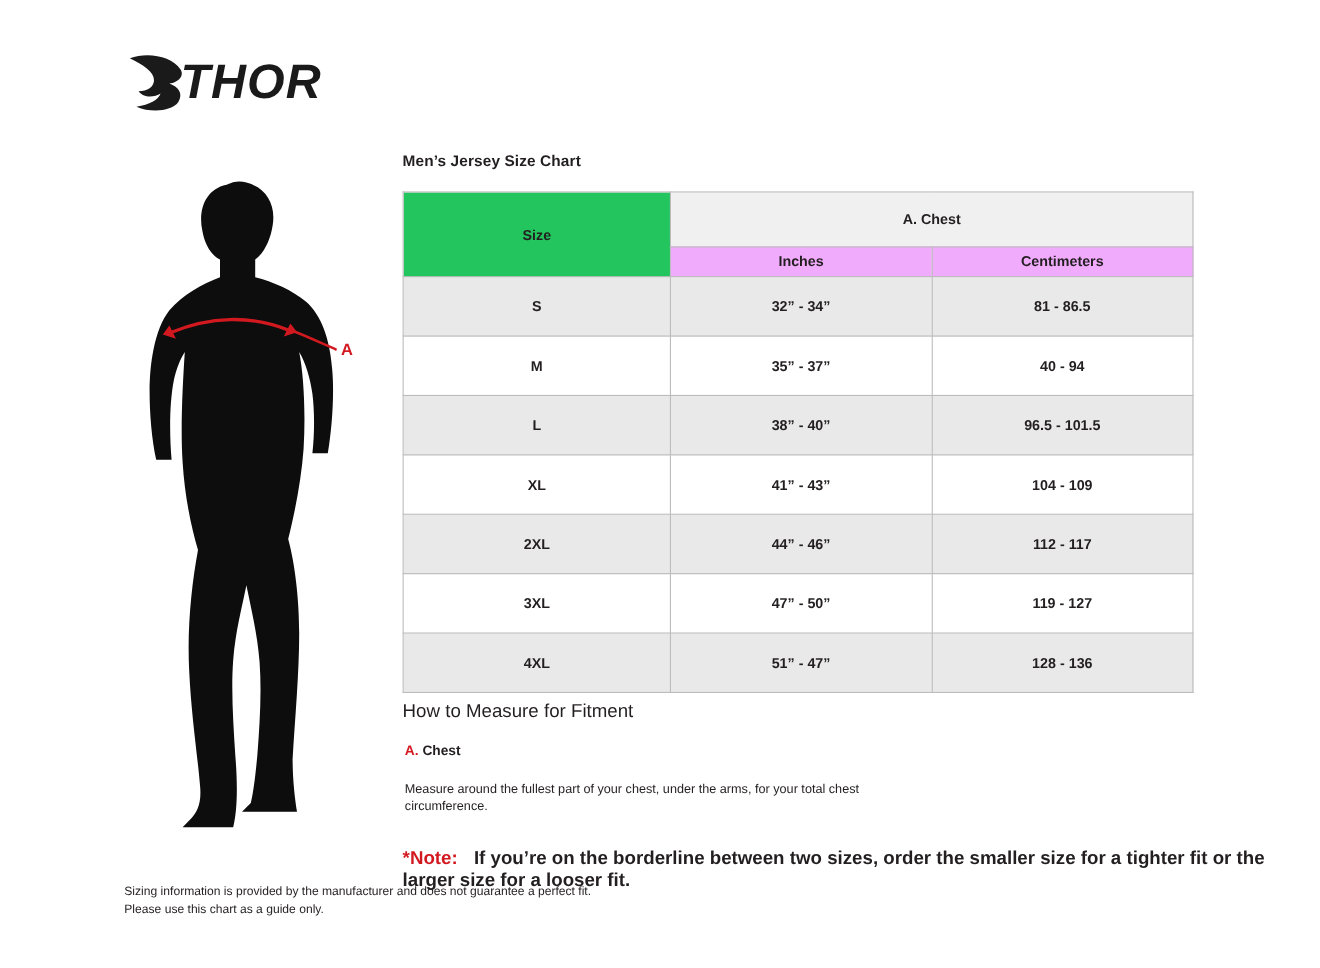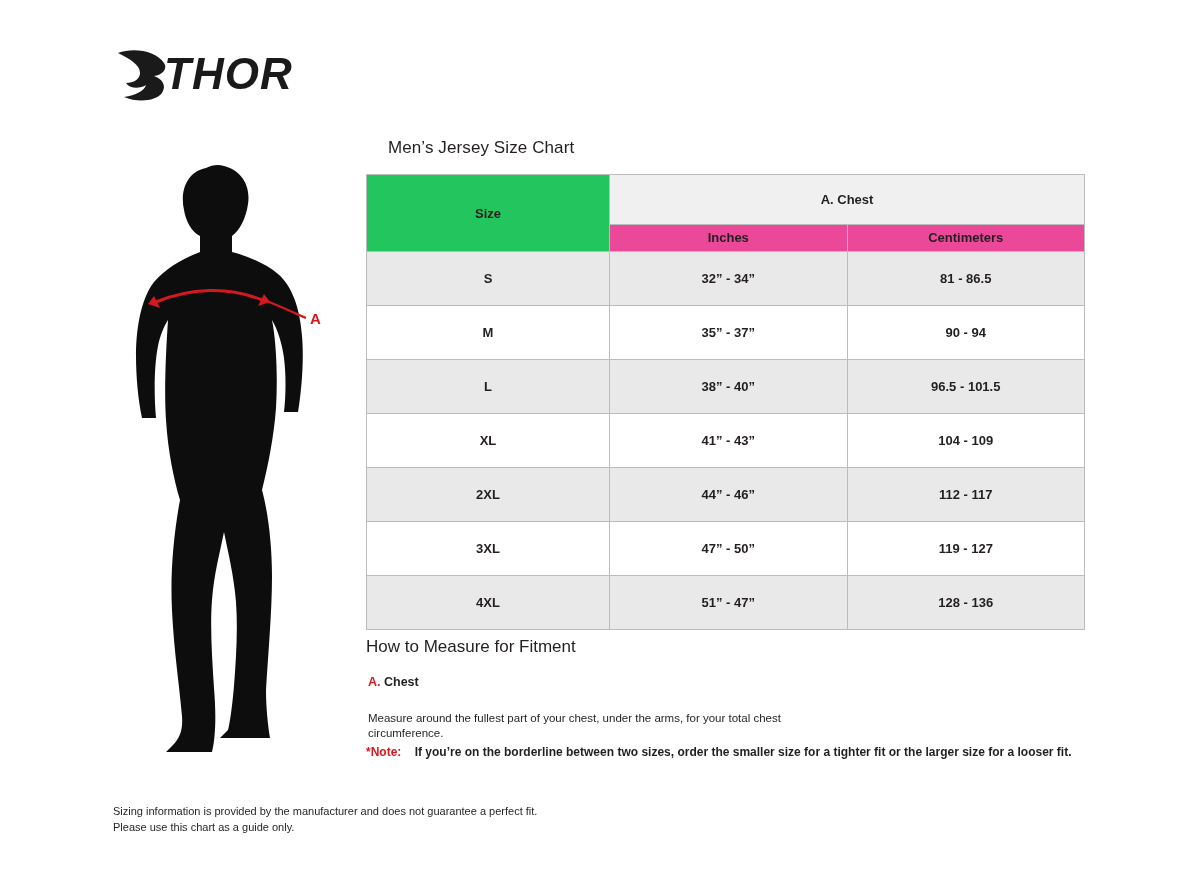--- a/index.html
+++ b/index.html
@@ -49,24 +49,24 @@
     left: 310px;
     top: 310px;
     color: #d31920;
     font-weight: bold;
     font-size: 15px;
   }
 
   
   .chart-title {
     position: absolute;
-    left: 388px;
+    left: 366px;
     top: 138px;
-    font-size: 17px;
-    font-weight: normal;
+    font-size: 14px;
+    font-weight: bold;
     letter-spacing: .1px;
   }
 
   
   .size-table {
     position: absolute;
     left: 366px;
     top: 174px;
     width: 719px;
     border-collapse: collapse;
@@ -85,21 +85,21 @@
     font-weight: bold;
     font-size: 13px;
   }
   .hdr-chest {
     background: #f0f0f0;
     height: 46px;
     font-weight: bold;
     font-size: 15px;
   }
   .hdr-unit {
-    background: #ec4899;
+    background: #f0abfc;
     color: #ffffff;
     font-weight: bold;
     font-size: 11.5px;
     height: 20px;
     padding: 3px 0;
     border: 1px solid #000000;
     margin-top: 16px;
   }
   .size-table tbody td {
     height: 51px;
@@ -135,22 +135,22 @@
     font-size: 11.5px;
     line-height: 15px;
     color: #231f20;
     width: 420px;
     margin-top: 20px;
   }
 
   .note {
     position: absolute;
     left: 366px;
-    top: 745px;
-    font-size: 12px;
+    top: 770px;
+    font-size: 17px;
     font-weight: bold;
   }
   .note .red { color: #d31920; margin-right: 10px; }
 
   .disclaimer {
     position: absolute;
     left: 113px;
     top: 803px;
     font-size: 11px;
     line-height: 16px;
@@ -211,21 +211,21 @@
   </thead>
   <tbody>
     <tr class="alt">
       <td>S</td>
       <td>32” - 34”</td>
       <td>81 - 86.5</td>
     </tr>
     <tr>
       <td>M</td>
       <td>35” - 37”</td>
-      <td>90 - 94</td>
+      <td>40 - 94</td>
     </tr>
     <tr class="alt">
       <td>L</td>
       <td>38” - 40”</td>
       <td>96.5 - 101.5</td>
     </tr>
     <tr>
       <td>XL</td>
       <td>41” - 43”</td>
       <td>104 - 109</td>

